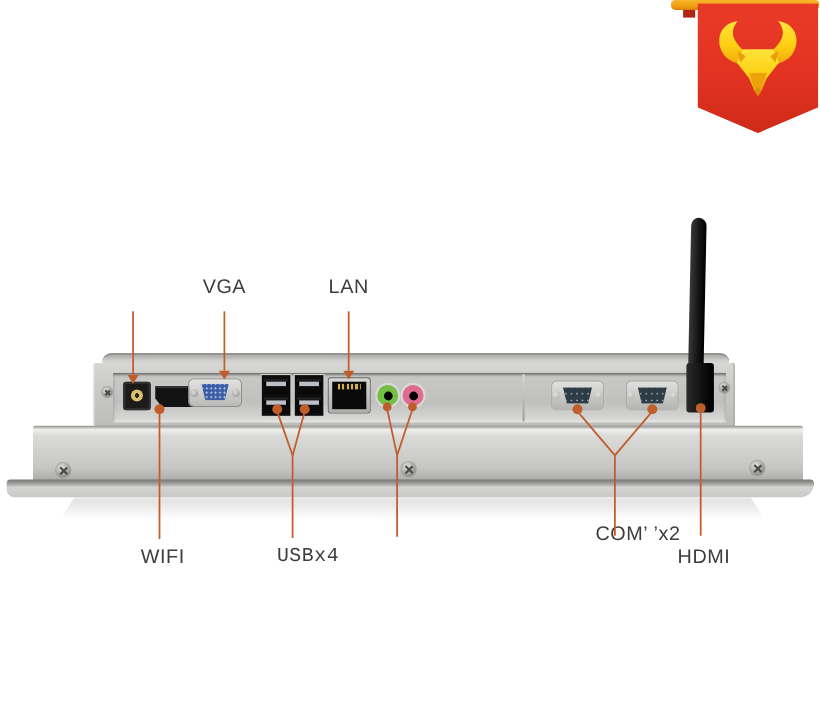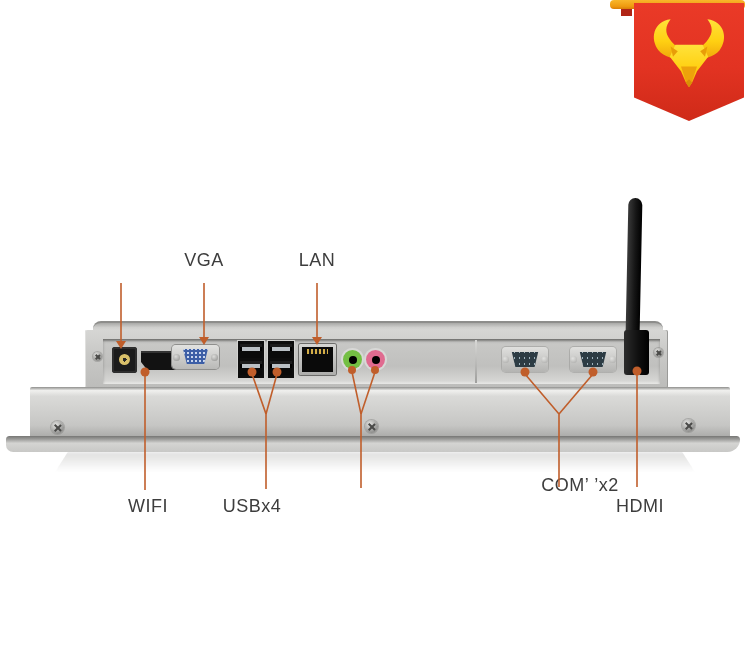--- a/index.html
+++ b/index.html
@@ -195,16 +195,16 @@
       <circle class="lead-dot" cx="593" cy="372" r="4.5"></circle>
     <path class="lead" d="M525 374 L559 414 V487"></path>
       <path class="lead" d="M593 374 L559 414"></path>
     <circle class="lead-dot" cx="637" cy="371" r="4.5"></circle>
       <path class="lead" d="M637 371 V487"></path>
   </svg>
 
   <div class="callout-label" style="left:204px;top:250px;">VGA</div>
   <div class="callout-label" style="left:317px;top:250px;">LAN</div>
   <div class="callout-label" style="left:148px;top:496px;">WIFI</div>
-  <div class="callout-label" style="left:252px;top:496px;">USBx4</div>
+  <div class="callout-label" style="left:280px;top:496px;font-family:Liberation Mono, monospace;">USBx4</div>
   <div class="callout-label" style="left:540px;top:475px;margin-left:40px;">COM’ ’x2</div>
   <div class="callout-label" style="left:640px;top:496px;">HDMI</div>
 </div>
 
 </body></html>

